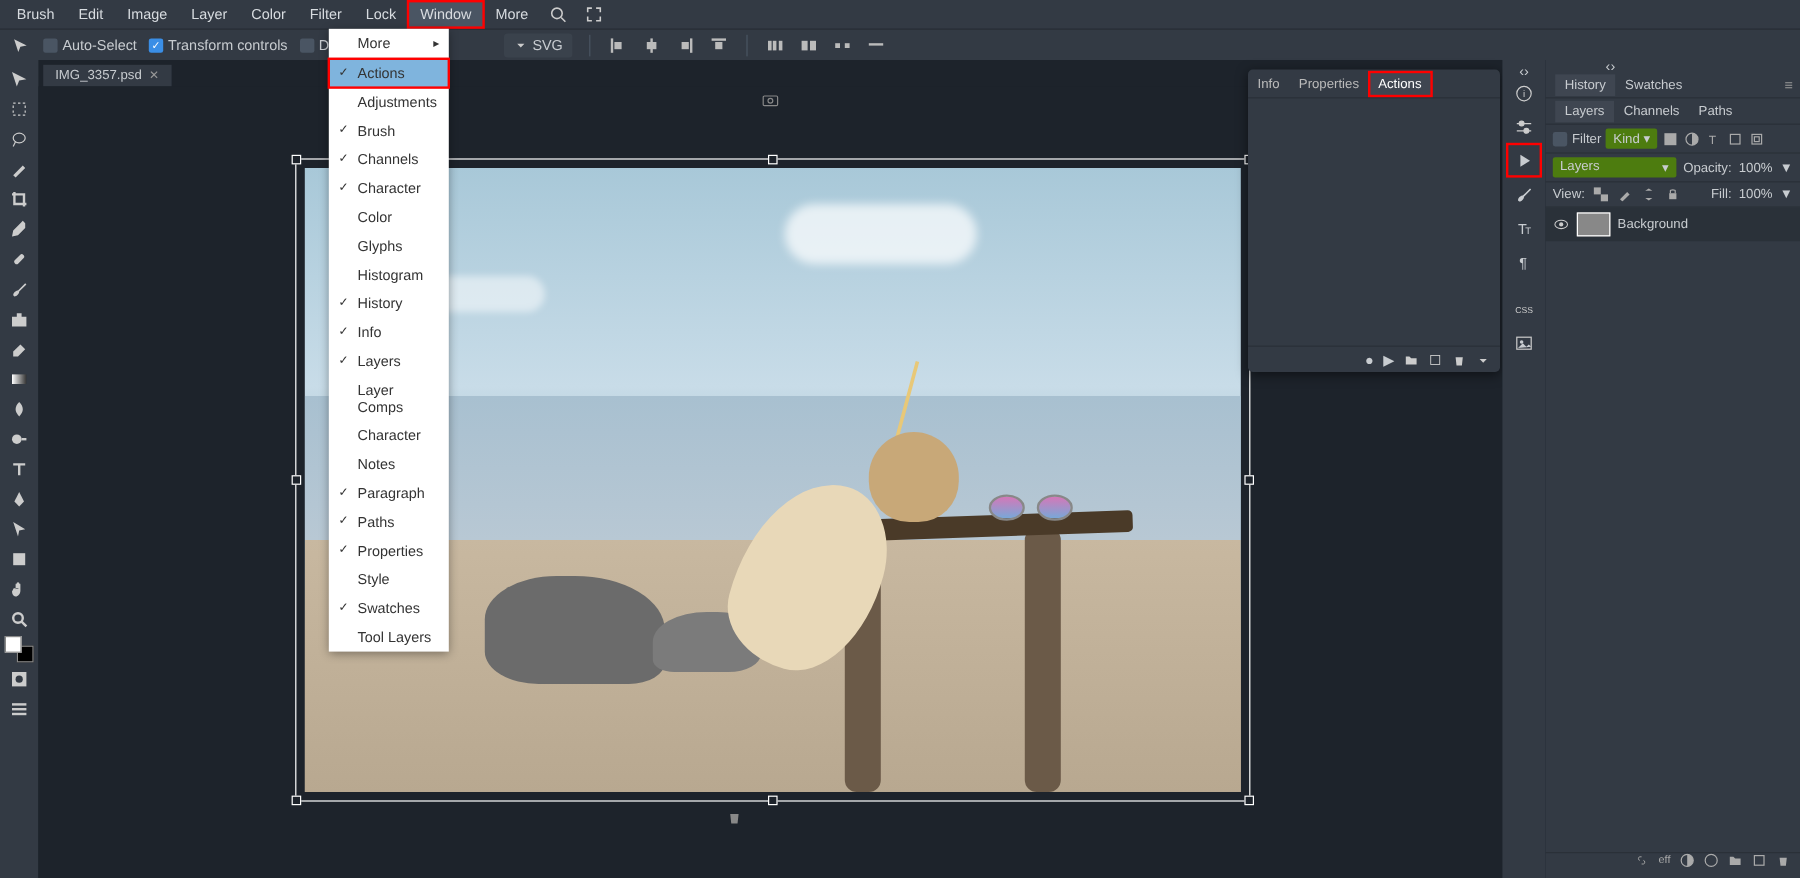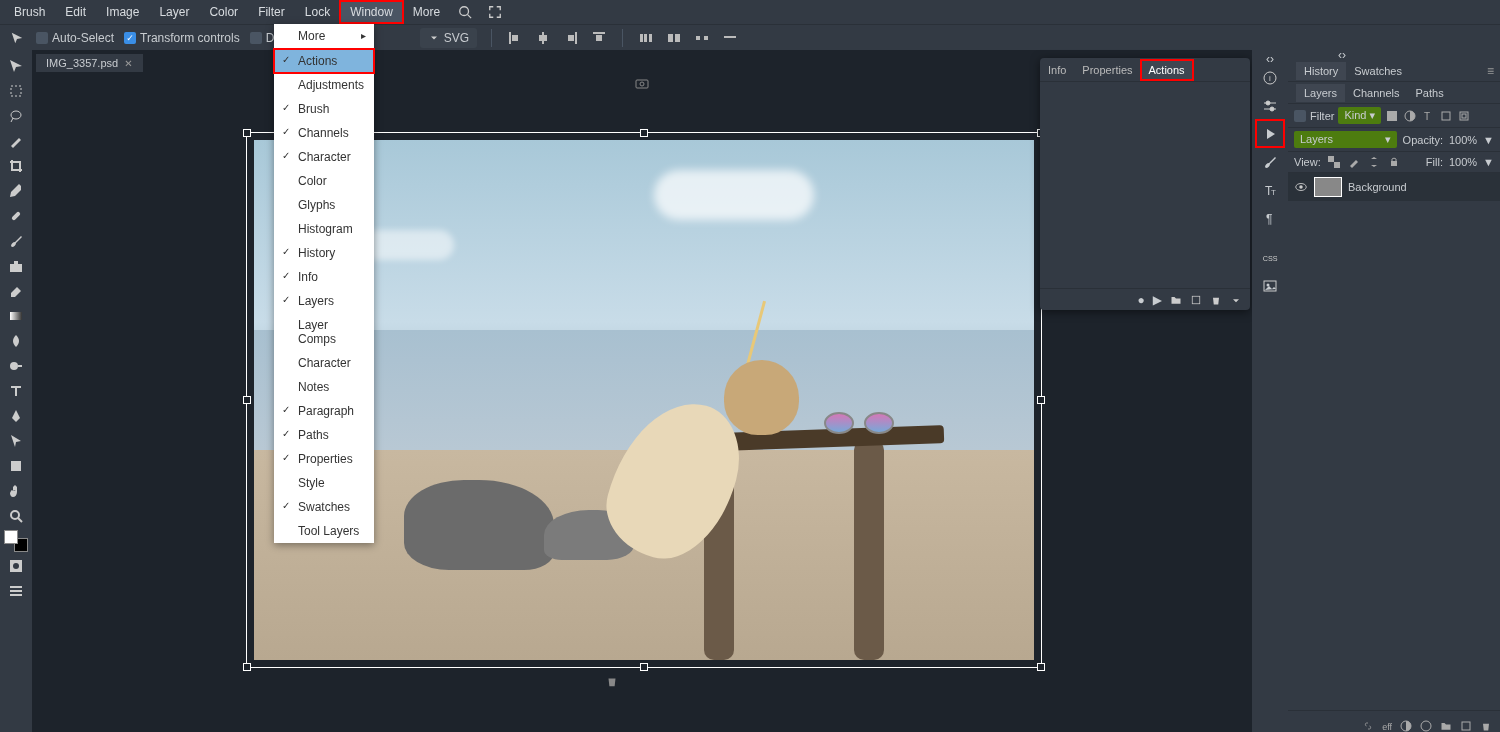--- a/index.html
+++ b/index.html
@@ -89,21 +89,21 @@
 .panel-body { flex:0 0 auto; }
 .history-body{ height: 118px; }
 .history-item { padding: 4px 10px; font-size:11px; background:#3f4651; }
 .layers-body { flex:1; }
 .layer-row { display:flex; align-items:center; gap:6px; padding:4px 6px; font-size:11px; background:#2a3139; }
 .layer-thumb { width:28px; height:20px; background:#888; border:1px solid #fff; }
 .layer-controls{ display:flex; align-items:center; gap:6px; padding:3px 6px; font-size:11px; border-bottom:1px solid #2a3038;}
 .sel { background:#4d7c0f; padding:2px 6px; border-radius:2px; }
 .filter-row{ display:flex; align-items:center; gap:4px; padding:3px 6px; font-size:11px; border-bottom:1px solid #2a3038;}
 .mini-icon{ width:14px; height:14px; display:flex;align-items:center;justify-content:center;}
-.rsb-bottom { height:22px; display:flex; align-items:flex-end; justify-content:flex-end; gap:8px; padding:0 8px; border-top:1px solid #2a3038;}
+.rsb-bottom { height:22px; display:flex; align-items:flex-start; justify-content:flex-end; gap:8px; padding:0 8px; border-top:1px solid #2a3038;}
 .collapse-grip { height:10px; display:flex; align-items:center; justify-content:space-between; padding:0 50px;}
 svg{display:block}
 </style>
 </head>
 <body>
 
 <div class="menubar">
   <div class="menubar-item">Brush</div>
   <div class="menubar-item">Edit</div>
   <div class="menubar-item">Image</div>

